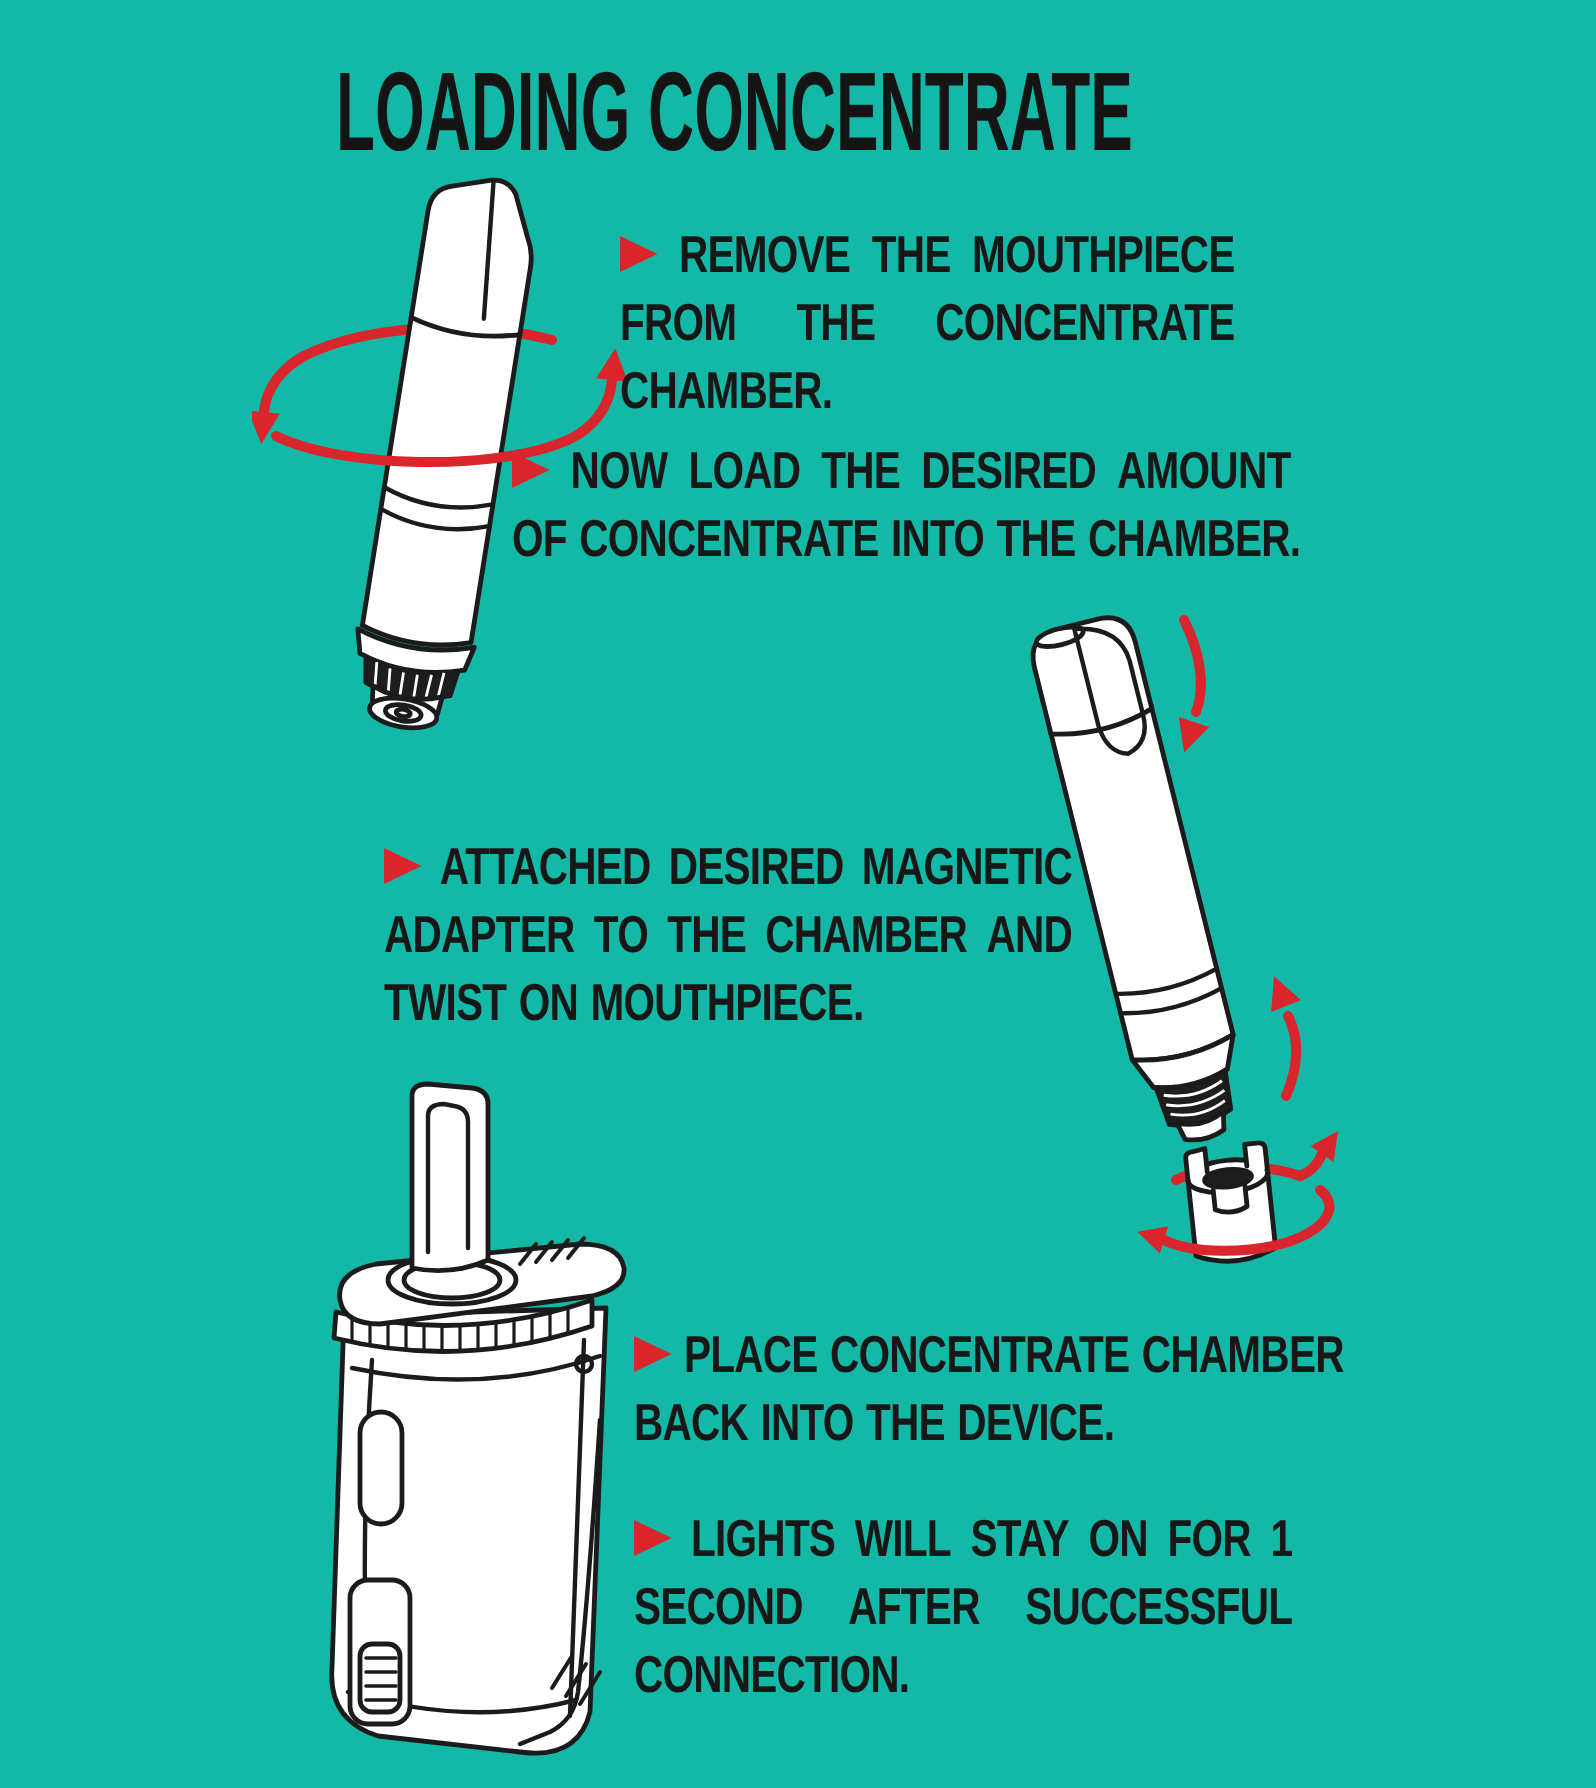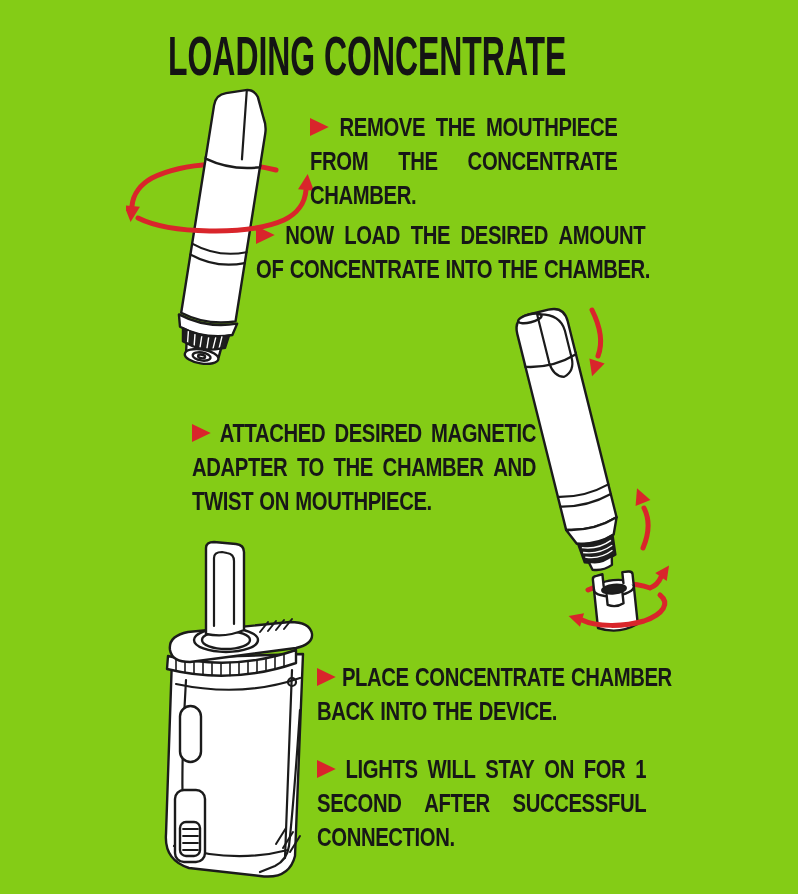--- a/index.html
+++ b/index.html
@@ -1,18 +1,18 @@
 <!DOCTYPE html>
 <html><head>
 <meta charset="utf-8">
 <title>Loading Concentrate</title>
 <style>
   html,body{margin:0;padding:0;background:#fff;}
   .canvas{
-    position:relative;width:798px;height:894px;background:#84cc16;overflow:hidden;
+    position:relative;width:798px;height:894px;background:#14b8a6;overflow:hidden;
     font-family:"Liberation Sans","DejaVu Sans",sans-serif;color:#161616;
   }
   .title{
     position:absolute;left:168px;top:26px;margin:0;
     font-size:56px;line-height:60px;font-weight:bold;white-space:nowrap;
     transform:scaleX(0.57);transform-origin:left top;color:#141414;
   }
   .instruction{
     position:absolute;font-weight:bold;font-size:26px;line-height:34px;
     letter-spacing:-0.5px;transform:scaleX(0.78);transform-origin:left top;color:#171717;

